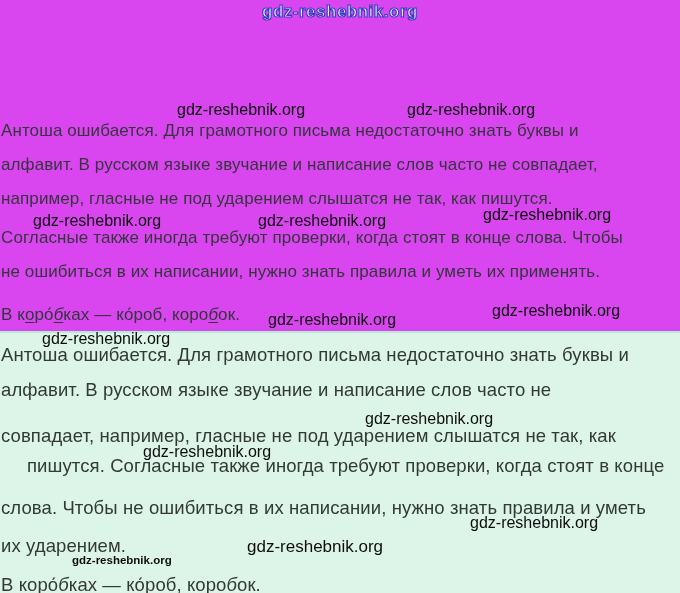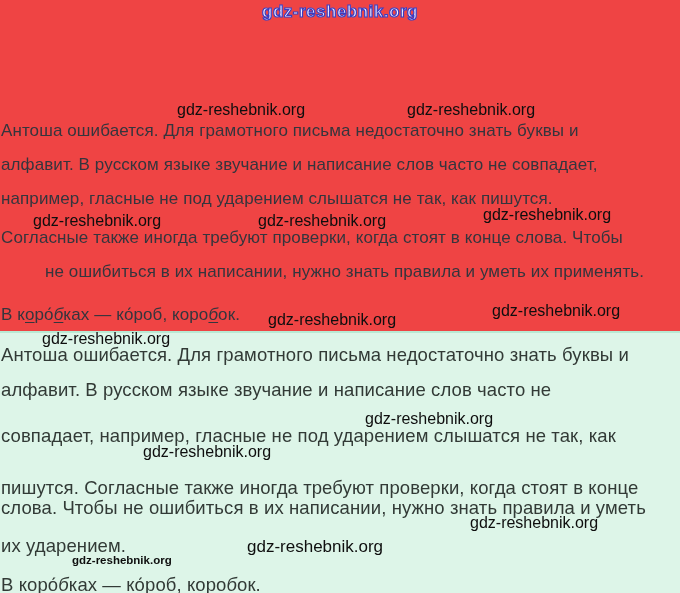--- a/index.html
+++ b/index.html
@@ -1,21 +1,21 @@
 <!DOCTYPE html>
 <html><head>
 <meta charset="utf-8">
 <style>
   html, body { margin: 0; padding: 0; background: #ffffff; }
   #screen {
     position: relative;
     width: 680px;
     height: 593px;
     overflow: hidden;
-    background: #ef4444;
+    background: #d946ef;
     font-family: "Liberation Sans", "DejaVu Sans", sans-serif;
   }
   .green-panel {
     position: absolute;
     left: 0; right: 0;
     top: 331px; bottom: 0;
     background: #ddf5e8;
     border-top: 2px solid #b9e9d3;
     box-sizing: border-box;
   }
@@ -62,28 +62,28 @@
   }
   .u { text-decoration: underline; text-underline-offset: 2px; }
   .i { font-style: italic; }
 
   
   #wl0 { top: 83px; }
   #wl1 { top: 121px; }
   #wl2 { top: 155px; }
   #wl3 { top: 189px; }
   #wl4 { top: 228px; }
-  #wl5 { top: 262px; padding-left: 44px; }
+  #wl5 { top: 262px; }
   #wl6 { top: 305px; }
 
   
   #gl0 { top: 344px; }
   #gl1 { top: 379px; }
   #gl2 { top: 425px; }
-  #gl3 { top: 477px; }
+  #gl3 { top: 455px; padding-left: 26px; }
   #gl4 { top: 497px; }
   #gl5 { top: 535px; }
   #gl6 { top: 574px; }
 
   
   #wm1  { left: 177px; top: 101px; }
   #wm2  { left: 407px; top: 101px; }
   #wm3  { left: 33px;  top: 212px; }
   #wm4  { left: 258px; top: 212px; }
   #wm5  { left: 483px; top: 206px; }

